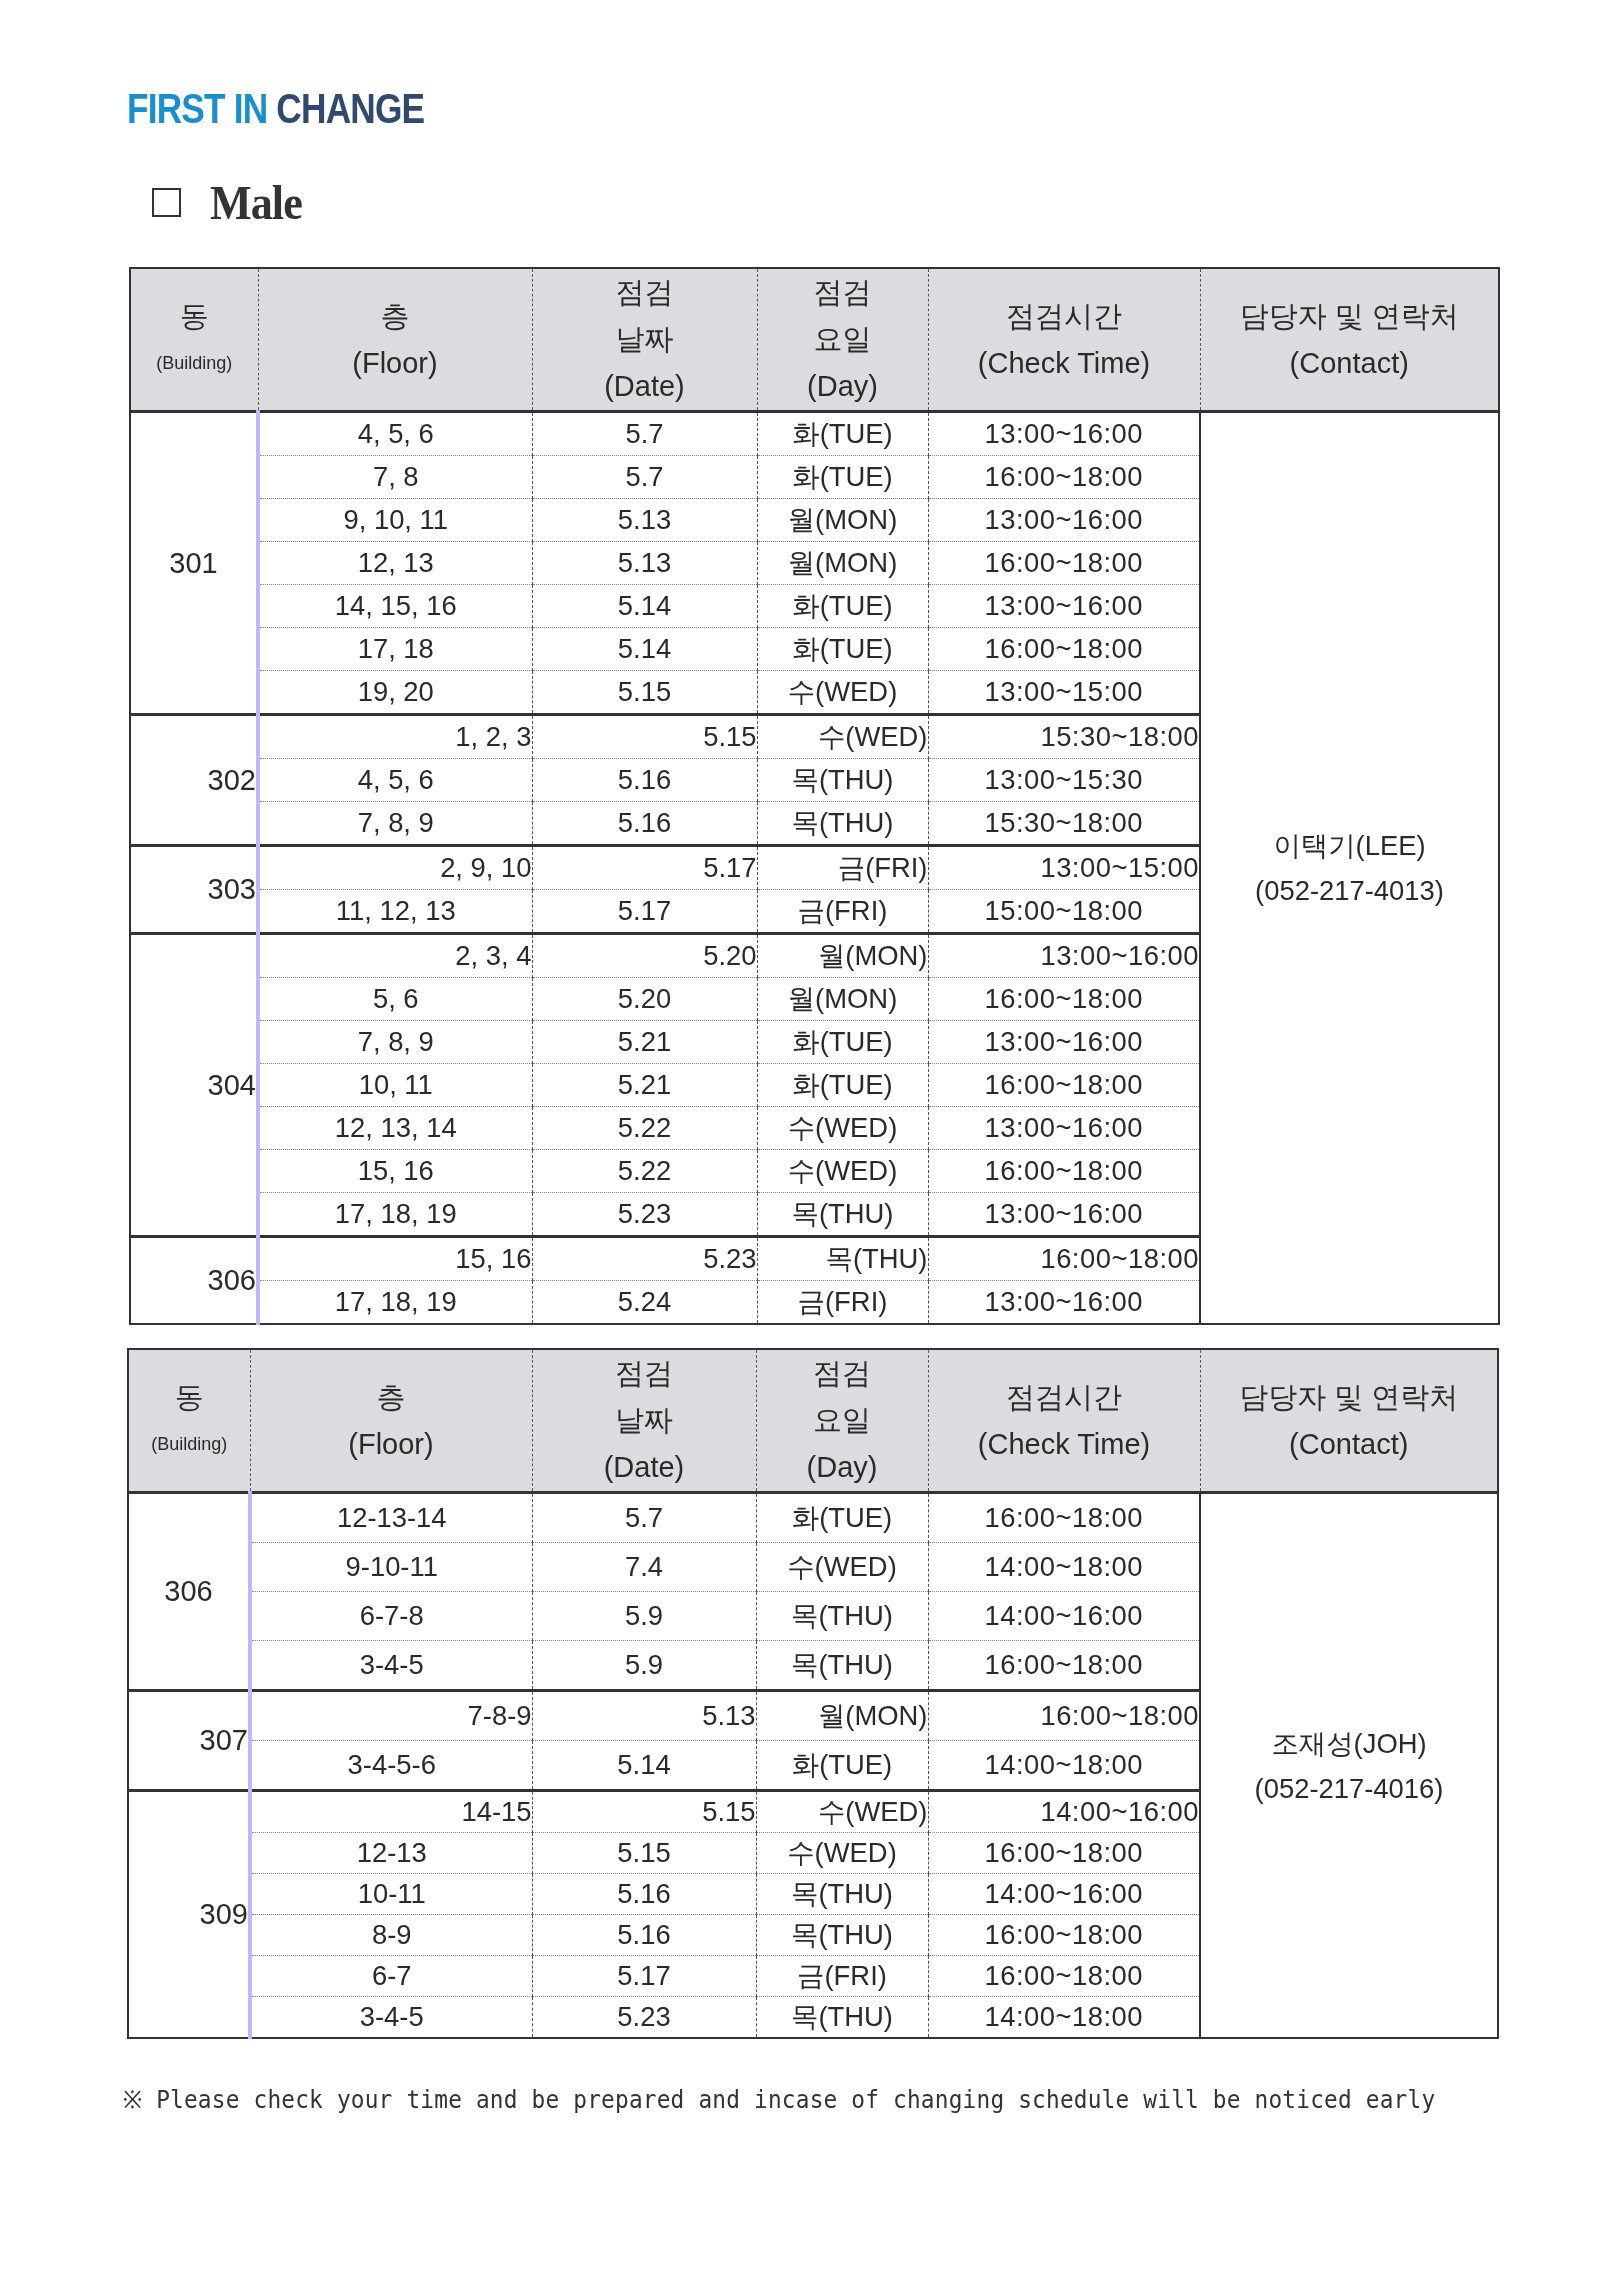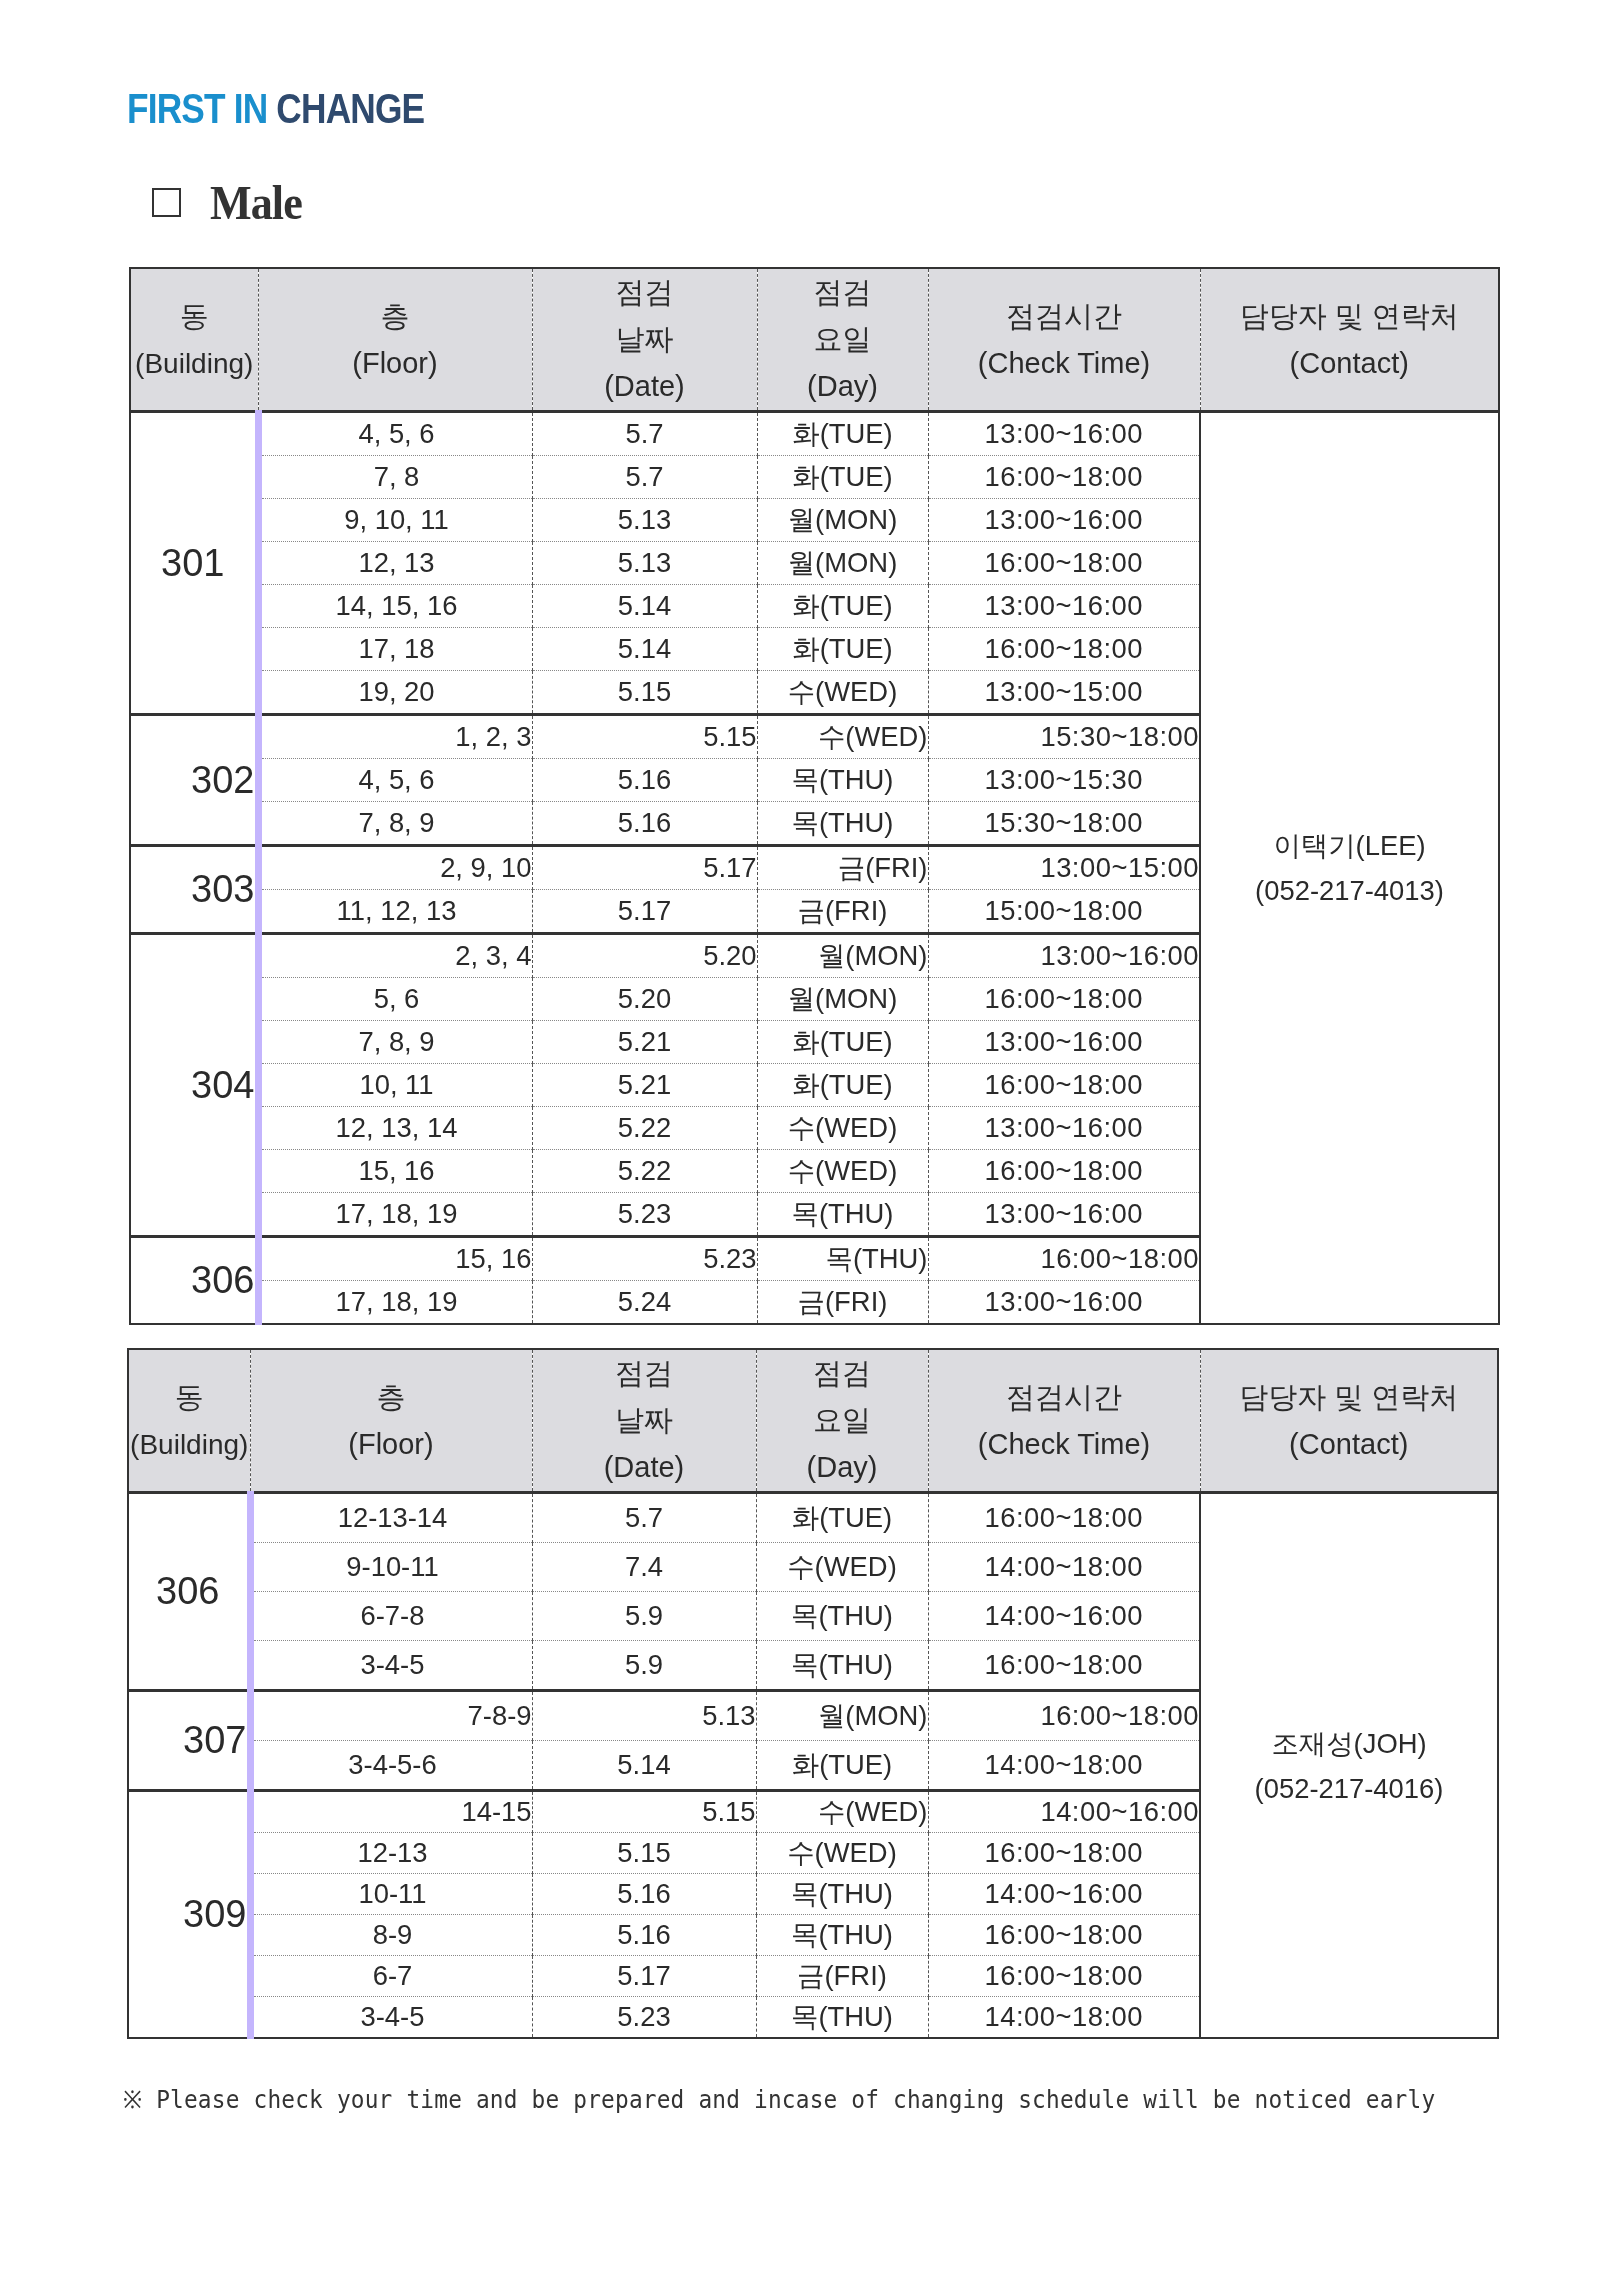--- a/index.html
+++ b/index.html
@@ -32,22 +32,22 @@
     text-align: center; vertical-align: middle; padding: 0;
     border-left: 1px dashed #555; border-right: 1px dashed #555;
     border-top: 1px dotted #888; border-bottom: 1px dotted #888;
     font-size: 27.4px; font-weight: normal; color: #2a2a2a;
     white-space: nowrap; overflow: hidden;
   }
   table.sched th {
     background: #dcdce0; border-bottom: 3.9px solid #333; line-height: 47px;
     font-size: 29px;
   }
-  table.sched th .small { font-size: 28px; }
-  table.sched td.bldg { border-left: none; border-right: 7px solid #c4b5fd; font-size: 38px; }
+  table.sched th .small { font-size: 18px; }
+  table.sched td.bldg { border-left: none; border-right: 4px solid #c4b5fd; font-size: 29px; }
   table.sched td.contact { border-left: 2.9px solid #333; font-size: 27.4px; line-height: 45px; }
   table.sched tr.group-start td { border-top: 3.9px solid #333; text-align: right; }
   table.sched td.time { letter-spacing: 0.5px; }
   #t1 { left: 129px; top: 267px; width: 1370px; }
   #t2 { left: 127px; top: 1348px; width: 1370px; }
   #t1 td { height: 42px; }
   #t2 td { height: 48px; }
   #t2 tr.short td { height: 40px; }
   .footnote {
     position: absolute; left: 123px; top: 2082px; font-family: "DejaVu Sans Mono", monospace;

